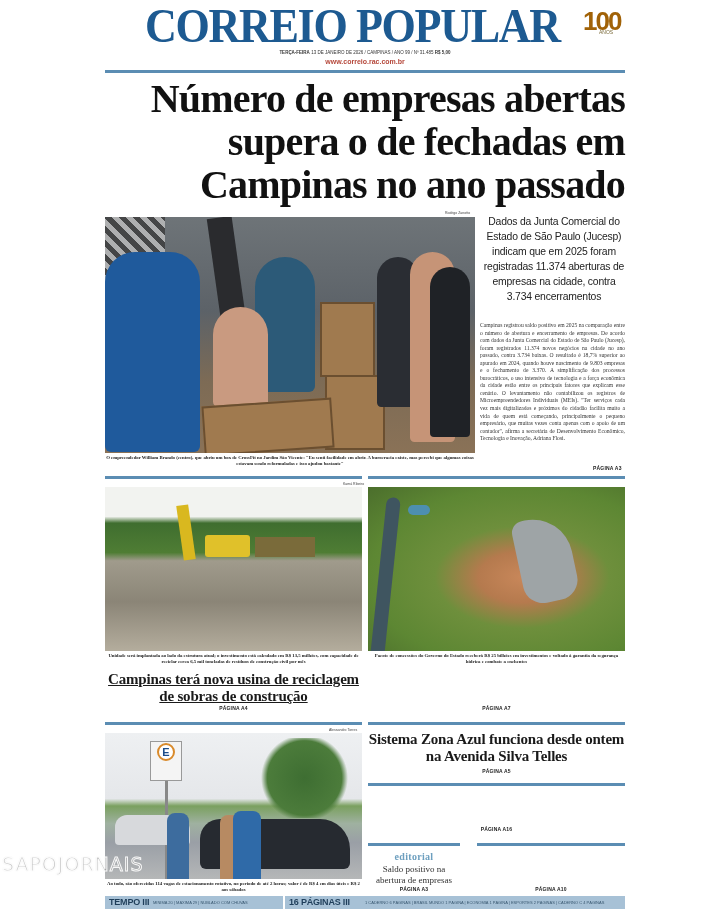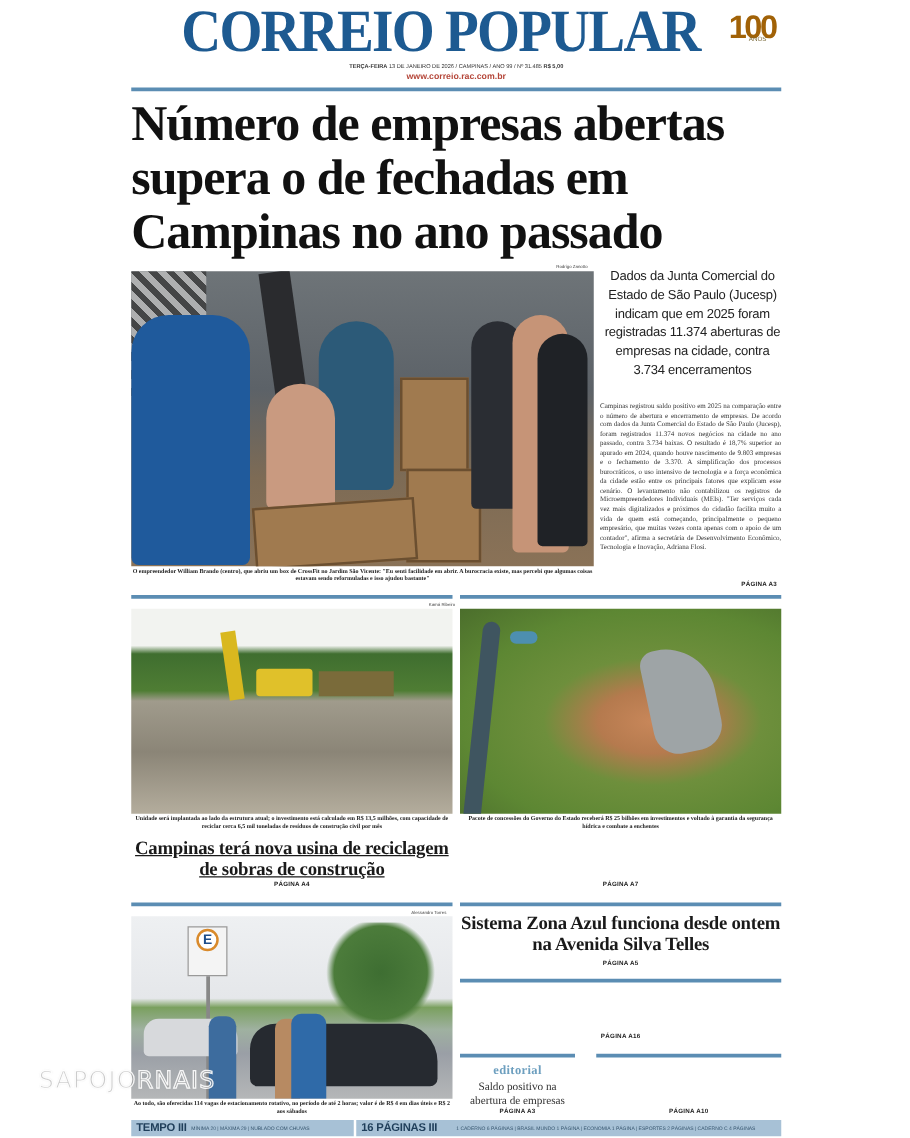--- a/index.html
+++ b/index.html
@@ -18,21 +18,21 @@
                 font-size: 26px; color: #a16207; letter-spacing: -2px; }
   .anniv .anos { position: absolute; left: 22px; top: 21px; font-family: "Liberation Sans", sans-serif; font-size: 5px; color: #7a6a3a; }
   .dateline { position: absolute; left: 0; width: 520px; top: 50px; text-align: center; font-family: "Liberation Sans", sans-serif;
               font-size: 4.5px; color: #333; }
   .dateline b { font-weight: bold; }
   .site { position: absolute; left: 0; width: 520px; top: 58px; text-align: center; font-family: "Liberation Sans", sans-serif;
           font-size: 7px; font-weight: bold; color: #b5473a; }
   .rule { position: absolute; left: 0; width: 520px; height: 3px; background: #5b8db3; }
 
   
-  .main-headline { position: absolute; left: 0; top: 77px; width: 520px; text-align: left; font-weight: bold;
+  .main-headline { position: absolute; left: 0; top: 77px; width: 520px; text-align: right; font-weight: bold;
                    font-size: 40px; line-height: 43px; letter-spacing: -0.8px; color: #111; }
 
   .photo-credit { position: absolute; font-family: "Liberation Sans", sans-serif; font-size: 3.5px; color: #444; }
 
   
   .photo { position: absolute; overflow: hidden; }
   .gym { left: 0; top: 217px; width: 370px; height: 236px;
          background: linear-gradient(180deg, #6e7478 0%, #5c6268 40%, #7d6b55 70%, #8a7257 100%); }
   .gym .wall-l { position:absolute; left:0; top:0; width:60px; height:100px; background: repeating-linear-gradient(45deg,#3b3b3b 0 5px,#bfbfbf 5px 10px); opacity:.8; }
   .gym .person { position:absolute; border-radius: 30px 30px 6px 6px; }
@@ -74,21 +74,21 @@
 
   .editorial-label { position: absolute; left: 263px; top: 851px; width: 108px; text-align: center; font-weight: bold; font-size: 10px; color: #6d9fbf; letter-spacing: 0.3px; }
   .editorial-text { position: absolute; left: 263px; top: 864px; width: 108px; text-align: center; font-size: 9px; line-height: 11px; color: #333; }
 
   
   .bottom-bar { position: absolute; top: 896px; height: 13px; background: #a7c1d6; font-family: "Liberation Sans", sans-serif; }
   .bottom-bar .label { position: absolute; left: 4px; top: 1px; font-weight: bold; font-size: 9px; color: #1f3e5a; letter-spacing: -0.2px; }
   .bottom-bar .detail { position: absolute; top: 4px; font-size: 4px; color: #37566f; white-space: nowrap; }
 
   .watermark { position: absolute; left: 2px; top: 853px; font-family: "DejaVu Sans", sans-serif; font-size: 19px; letter-spacing: 1px;
-               color: transparent; -webkit-text-stroke: 1px rgba(255,255,255,0.9); text-shadow: 0 0 1px rgba(160,160,160,0.6); margin-left: 29px; }
+               color: transparent; -webkit-text-stroke: 1px rgba(255,255,255,0.9); text-shadow: 0 0 1px rgba(160,160,160,0.6); }
 </style>
 </head>
 <body>
 
 <div class="page">
 
   <div class="masthead">
     <div class="logo">CORREIO POPULAR</div>
     <div class="anniv">
       <span class="num">100</span>

